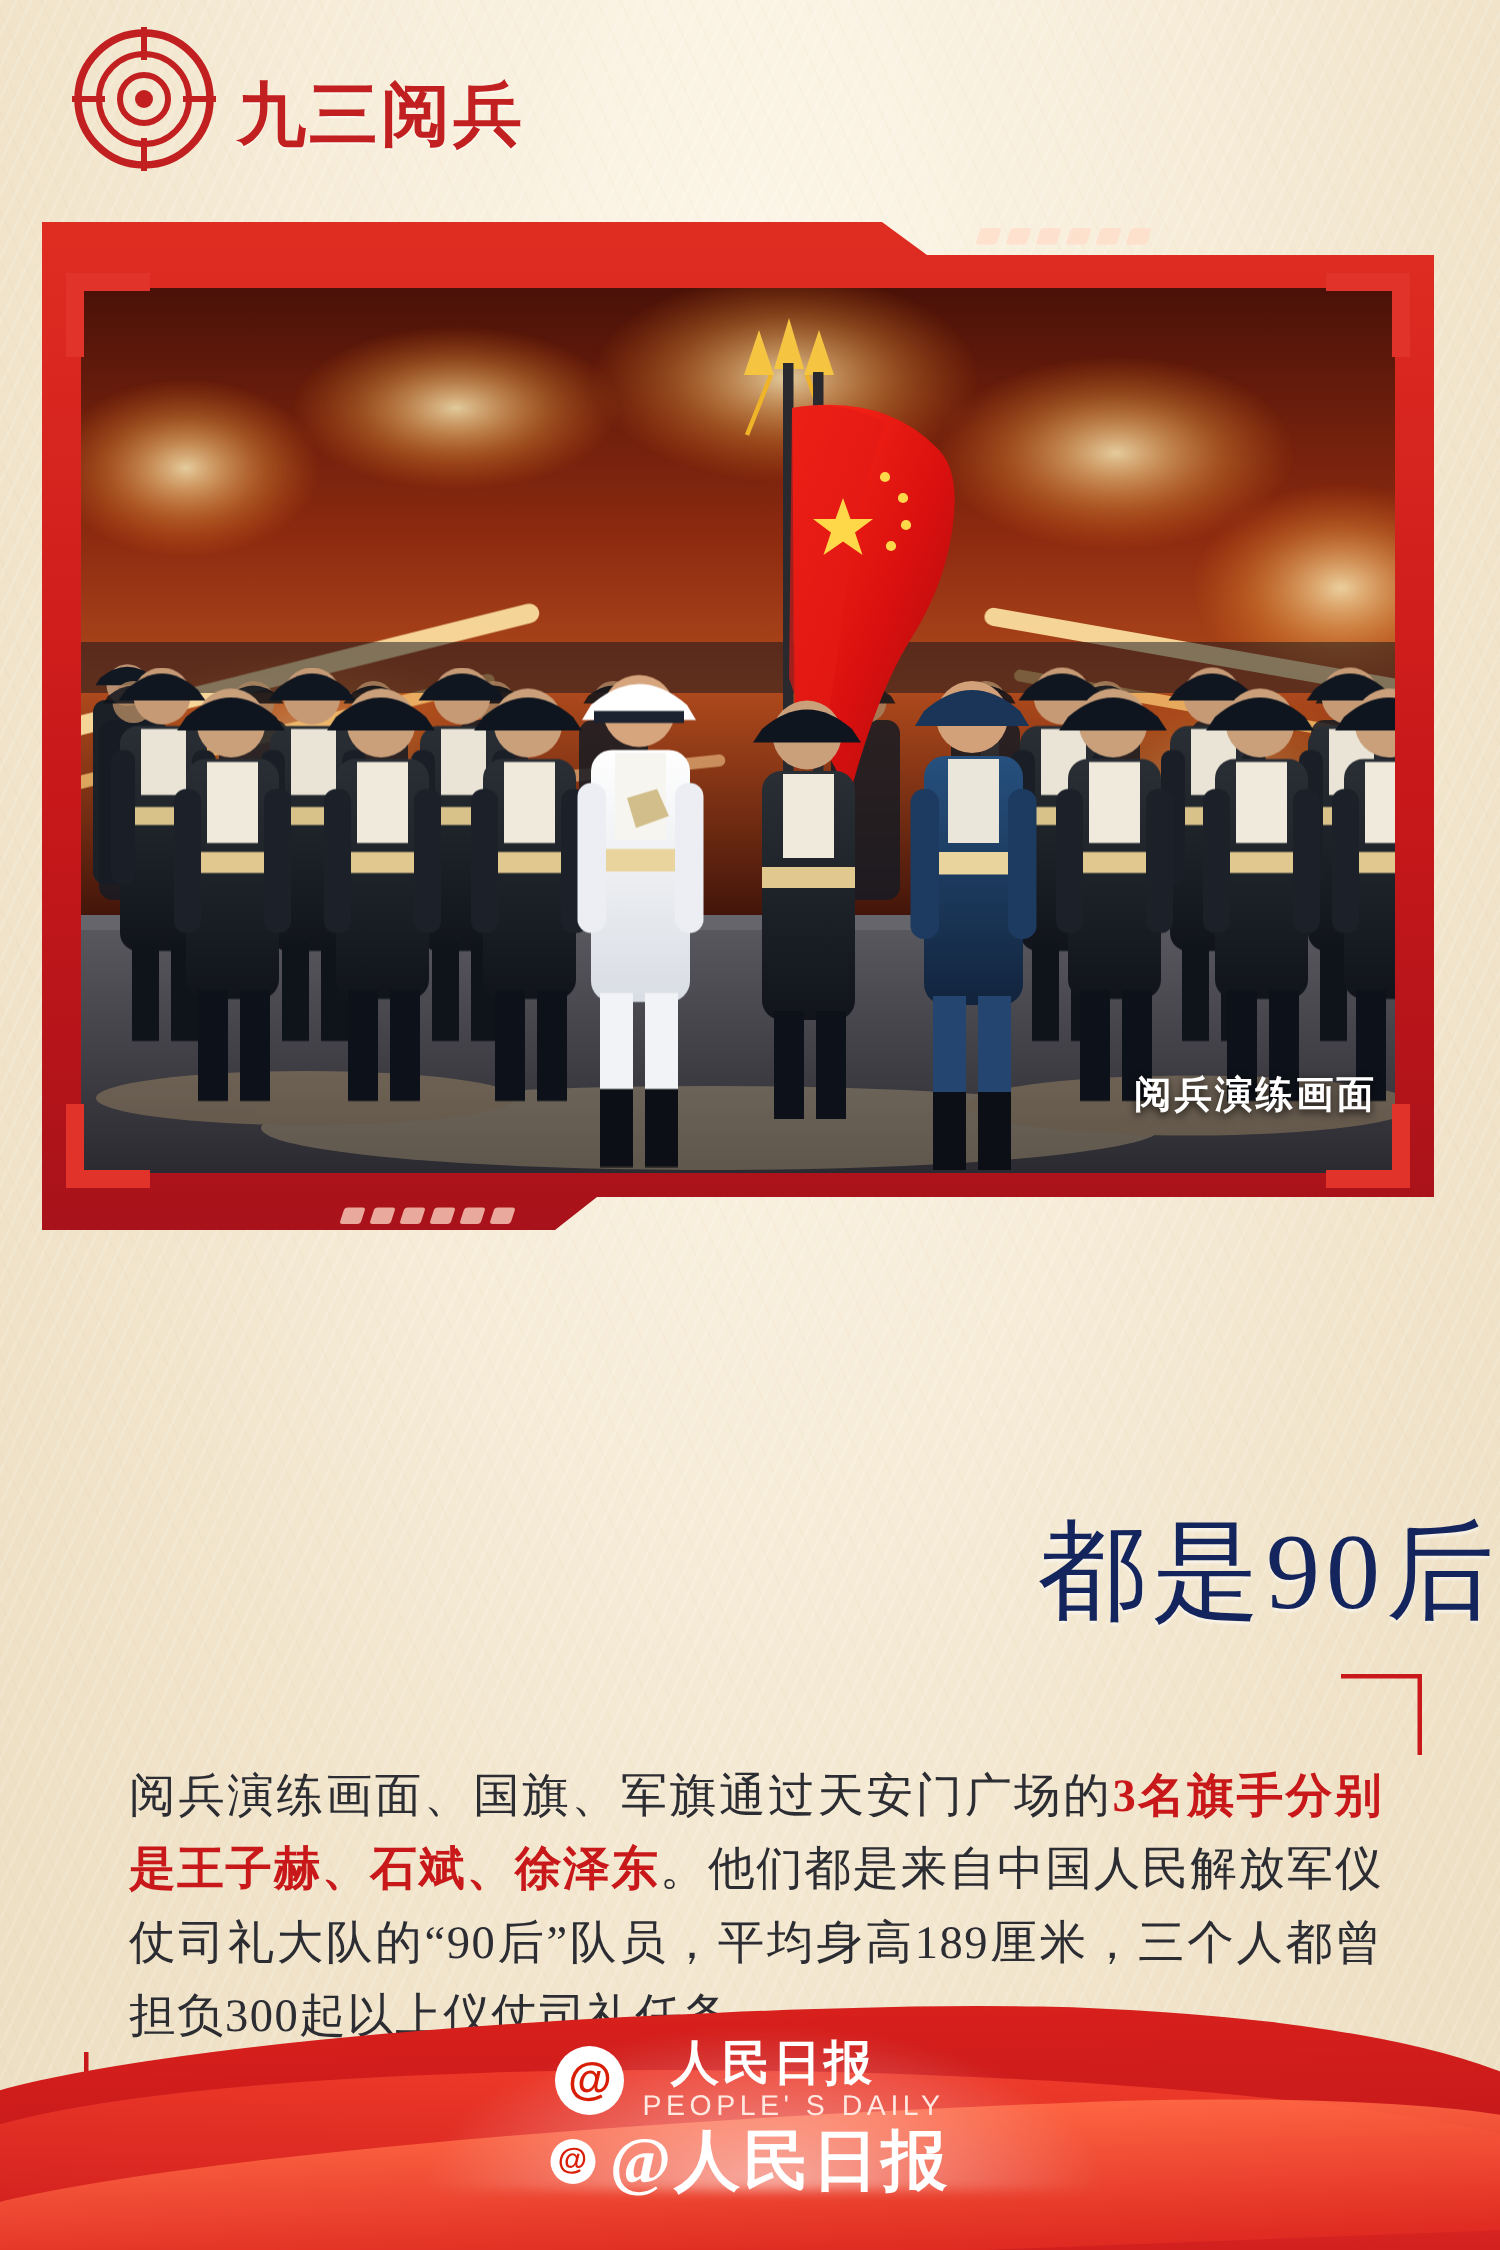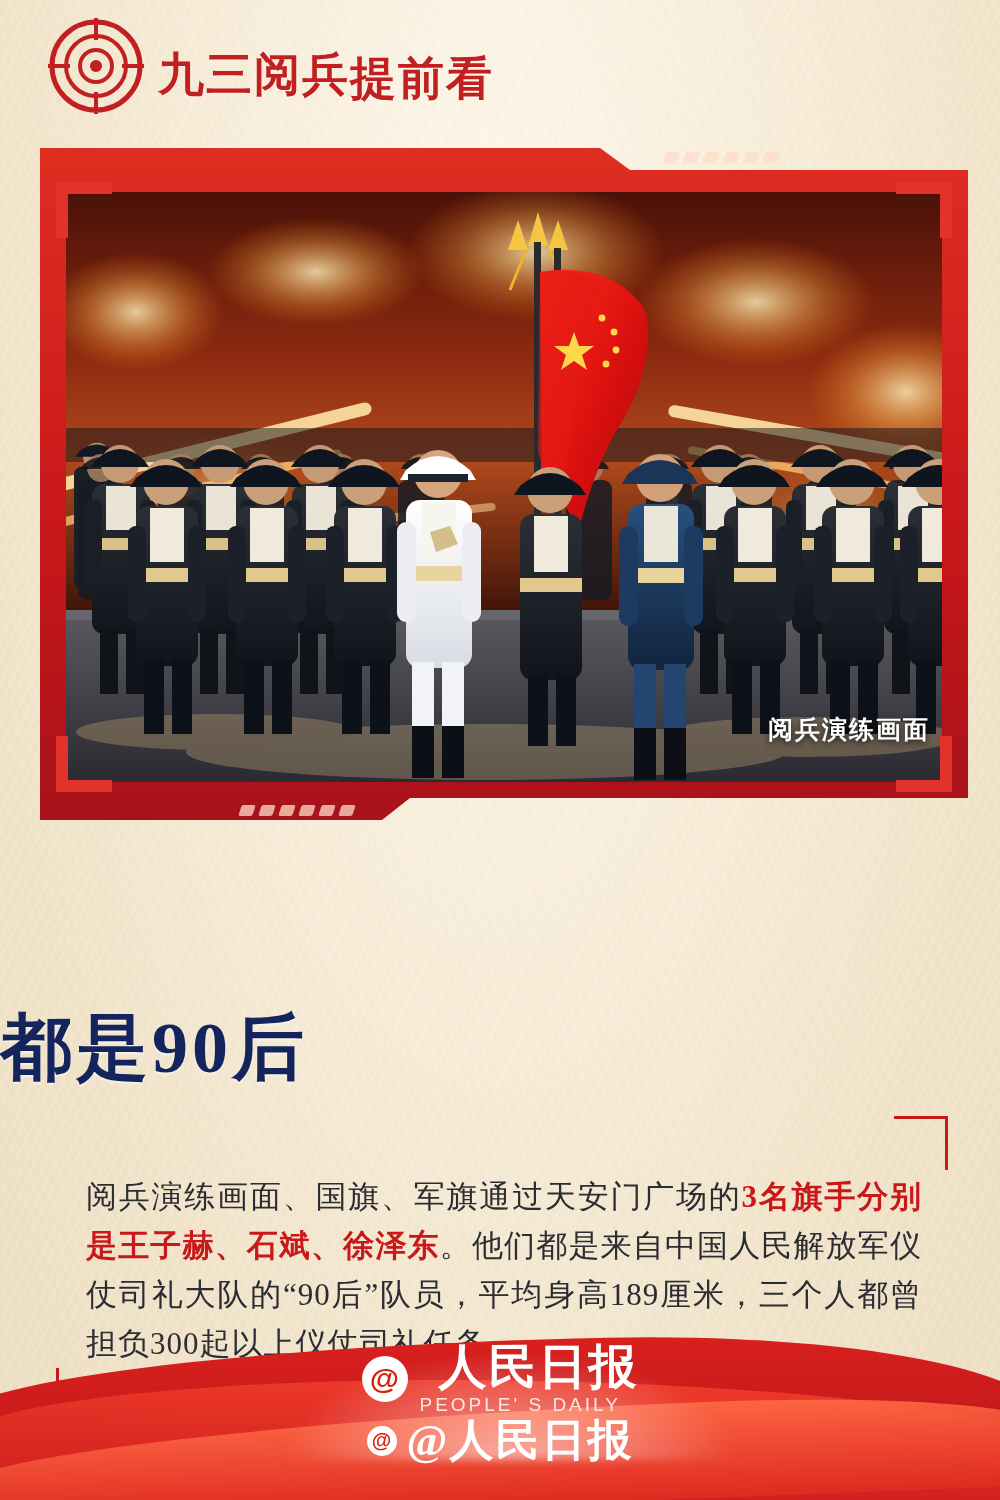--- a/index.html
+++ b/index.html
@@ -59,21 +59,21 @@
     font-size: 46px;
     letter-spacing: 2px;
     color: #c21f20;
     text-shadow: 0 1px 0 rgba(255,255,255,.5);
   }
   .header-line.second { margin-top: 4px; }
 
   
   .photo-wrap {
     position: absolute;
-    left: 40px;
+    left: 28px;
     top: 148px;
     width: 928px;
     height: 672px;
   }
   .frame-bg {
     position: absolute;
     inset: 0;
     background: linear-gradient(180deg, #e02d22 0%, #c9181a 55%, #a8121a 100%);
     clip-path: polygon(
       0px 0px, 560px 0px, 590px 22px, 928px 22px,
@@ -158,23 +158,23 @@
     font-size: 112px;
     line-height: 1;
     letter-spacing: 6px;
     color: #c9181a;
     text-shadow: 3px 3px 0 rgba(160,20,20,.20), 0 2px 2px rgba(255,255,255,.5);
   }
   .subline {
     position: absolute;
     left: 0; right: 0;
     top: 1012px;
-    text-align: left;
+    text-align: right;
     font-family: "Liberation Serif", "DejaVu Serif", serif;
-    font-weight: bold;
+    font-weight: normal;
     font-size: 72px;
     line-height: 1;
     letter-spacing: 4px;
     color: #14245c;
     text-shadow: 0 2px 2px rgba(255,255,255,.55);
   }
 
   
   .body-block {
     position: absolute;
@@ -270,21 +270,21 @@
     justify-content: center;
     font-size: 30px;
     font-weight: bold;
     line-height: 1;
   }
   .brand-names { display:flex; flex-direction:column; line-height:1; }
   .brand-cn {
     color: #ffffff;
     font-family: "Liberation Serif", "DejaVu Serif", serif;
     font-weight: bold;
-    font-size: 48px;
+    font-size: 32px;
     letter-spacing: 2px;
     margin-left: 19px;
   }
   .brand-en {
     color: #ffe8e0;
     font-size: 19px;
     letter-spacing: 3px;
     margin-top: 4px;
   }
   .handle {
@@ -326,21 +326,20 @@
         <circle cx="48" cy="48" r="16" fill="none" stroke="#c21f20" stroke-width="4"></circle>
         <circle cx="48" cy="48" r="6" fill="#c21f20"></circle>
         <rect x="46" y="0" width="4" height="22" fill="#c21f20"></rect>
         <rect x="46" y="74" width="4" height="22" fill="#c21f20"></rect>
         <rect x="0" y="46" width="22" height="4" fill="#c21f20"></rect>
         <rect x="74" y="46" width="22" height="4" fill="#c21f20"></rect>
       </svg>
     </div>
     <div class="header-text">
       <div class="header-line">九三阅兵</div>
-      <div class="header-line second">提前看</div>
     </div>
   </div>
 
   <div class="photo-wrap">
     <div class="frame-bg"></div>
 
     <div class="frame-notch-top">
       <i class="notch"></i>
         <i class="notch"></i>
         <i class="notch"></i>

